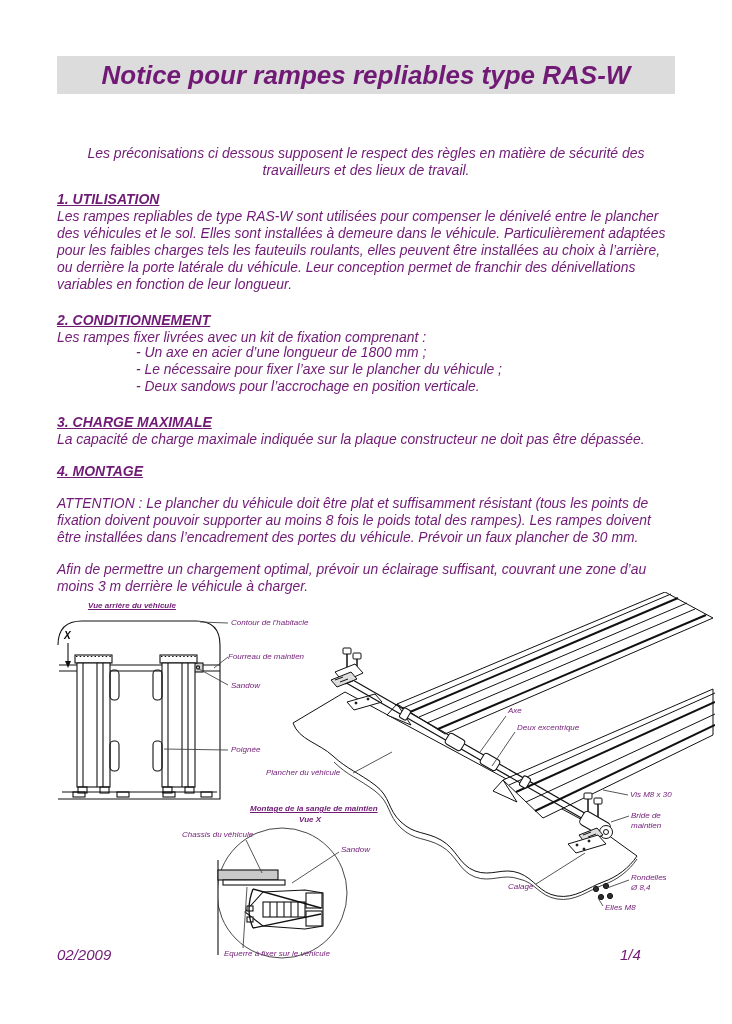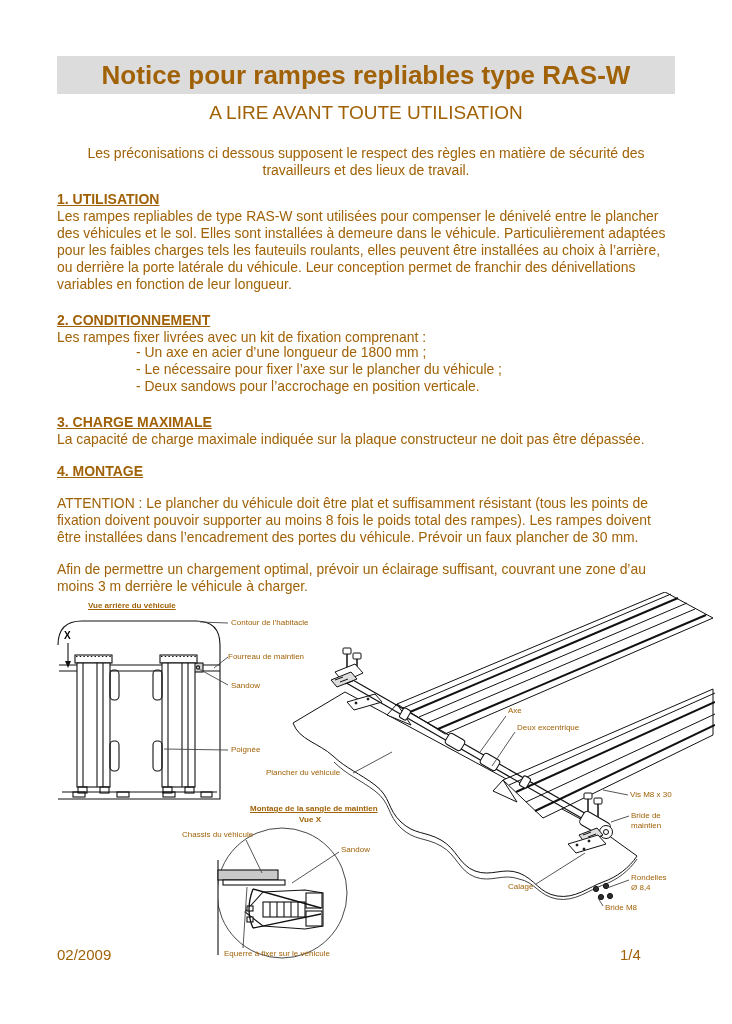--- a/index.html
+++ b/index.html
@@ -1,17 +1,17 @@
 <!DOCTYPE html>
 <html><head>
 <meta charset="utf-8">
 <style>
   html,body{margin:0;padding:0;background:#fff;}
   .page{position:relative;width:732px;height:1024px;background:#fff;overflow:hidden;
-        font-family:"Liberation Sans",sans-serif;color:#a16207;}
+        font-family:"Liberation Sans",sans-serif;color:#701a75;font-style:italic;}
   .abs{position:absolute;}
   .title-box{left:57px;top:56px;width:618px;height:38px;background:#dcdcdc;}
   .title-box h1{margin:0;font-size:26px;line-height:38px;text-align:center;font-weight:bold;}
   .subtitle{left:0;top:102px;width:732px;text-align:center;font-size:19px;}
   .intro{left:56px;top:145px;width:620px;text-align:center;font-size:14px;line-height:17px;}
   .sec-head{font-size:14px;font-weight:bold;text-decoration:underline;white-space:nowrap;}
   .body-text{font-size:13.9px;line-height:17px;width:620px;}
   .list-item{font-size:13.9px;line-height:17px;margin-left:79px;white-space:nowrap;}
   .figure{left:0;top:592px;width:596px;height:385px;}
   .dlabel{position:absolute;font-size:8px;line-height:9.5px;white-space:nowrap;}
@@ -24,21 +24,20 @@
   .leaders{pointer-events:none;}
 </style>
 </head>
 <body>
 
 <div class="page">
 
   <div class="abs title-box">
     <h1>Notice pour rampes repliables type RAS-W</h1>
   </div>
-  <div class="abs subtitle">A LIRE AVANT TOUTE UTILISATION</div>
   <div class="abs intro">Les préconisations ci dessous supposent le respect des règles en matière de sécurité des travailleurs et des lieux de travail.</div>
 
   <div class="abs sec-head" style="left:57px;top:191px">1. UTILISATION</div>
   <div class="abs body-text" style="left:57px;top:208px">Les rampes repliables de type RAS-W sont utilisées pour compenser le dénivelé entre le plancher des véhicules et le sol. Elles sont installées à demeure dans le véhicule. Particulièrement adaptées pour les faibles charges tels les fauteuils roulants, elles peuvent être installées au choix à l’arrière, ou derrière la porte latérale du véhicule. Leur conception permet de franchir des dénivellations variables en fonction de leur longueur.</div>
 
   <div class="abs sec-head" style="left:57px;top:312px">2. CONDITIONNEMENT</div>
   <div class="abs body-text" style="left:57px;top:329px">Les rampes fixer livrées avec un kit de fixation comprenant :</div>
   <div class="abs" style="left:57px;top:344px">
     <div class="list-item">- Un axe en acier d’une longueur de 1800 mm ;</div>
     <div class="list-item">- Le nécessaire pour fixer l’axe sur le plancher du véhicule ;</div>
@@ -257,21 +256,21 @@
     <div class="dlabel" style="left:231px;top:89px">Sandow</div>
     <div class="dlabel" style="left:231px;top:153px">Poignée</div>
 
     <div class="dlabel" style="left:508px;top:114px">Axe</div>
     <div class="dlabel" style="left:517px;top:131px">Deux excentrique</div>
     <div class="dlabel" style="left:266px;top:176px">Plancher du véhicule</div>
     <div class="dlabel" style="left:630px;top:198px">Vis M8 x 30</div>
     <div class="dlabel wrap" style="left:631px;top:219px">Bride de maintien</div>
     <div class="dlabel" style="left:508px;top:290px">Calage</div>
     <div class="dlabel wrap" style="left:631px;top:281px">Rondelles Ø 8,4</div>
-    <div class="dlabel" style="left:605px;top:311px">Bride M8</div>
+    <div class="dlabel" style="left:605px;top:311px">Elles M8</div>
 
     <div class="dhead" style="left:250px;top:212px">Montage de la sangle de maintien</div>
     <div class="dsub" style="left:250px;top:223px;width:120px;text-align:center">Vue X</div>
     <div class="dlabel" style="left:182px;top:238px">Chassis du véhicule</div>
     <div class="dlabel" style="left:341px;top:253px">Sandow</div>
     <div class="dlabel" style="left:224px;top:357px">Equerre à fixer sur le véhicule</div>
   </div>
 
   <div class="abs footer-date">02/2009</div>
   <div class="abs footer-page">1/4</div>

